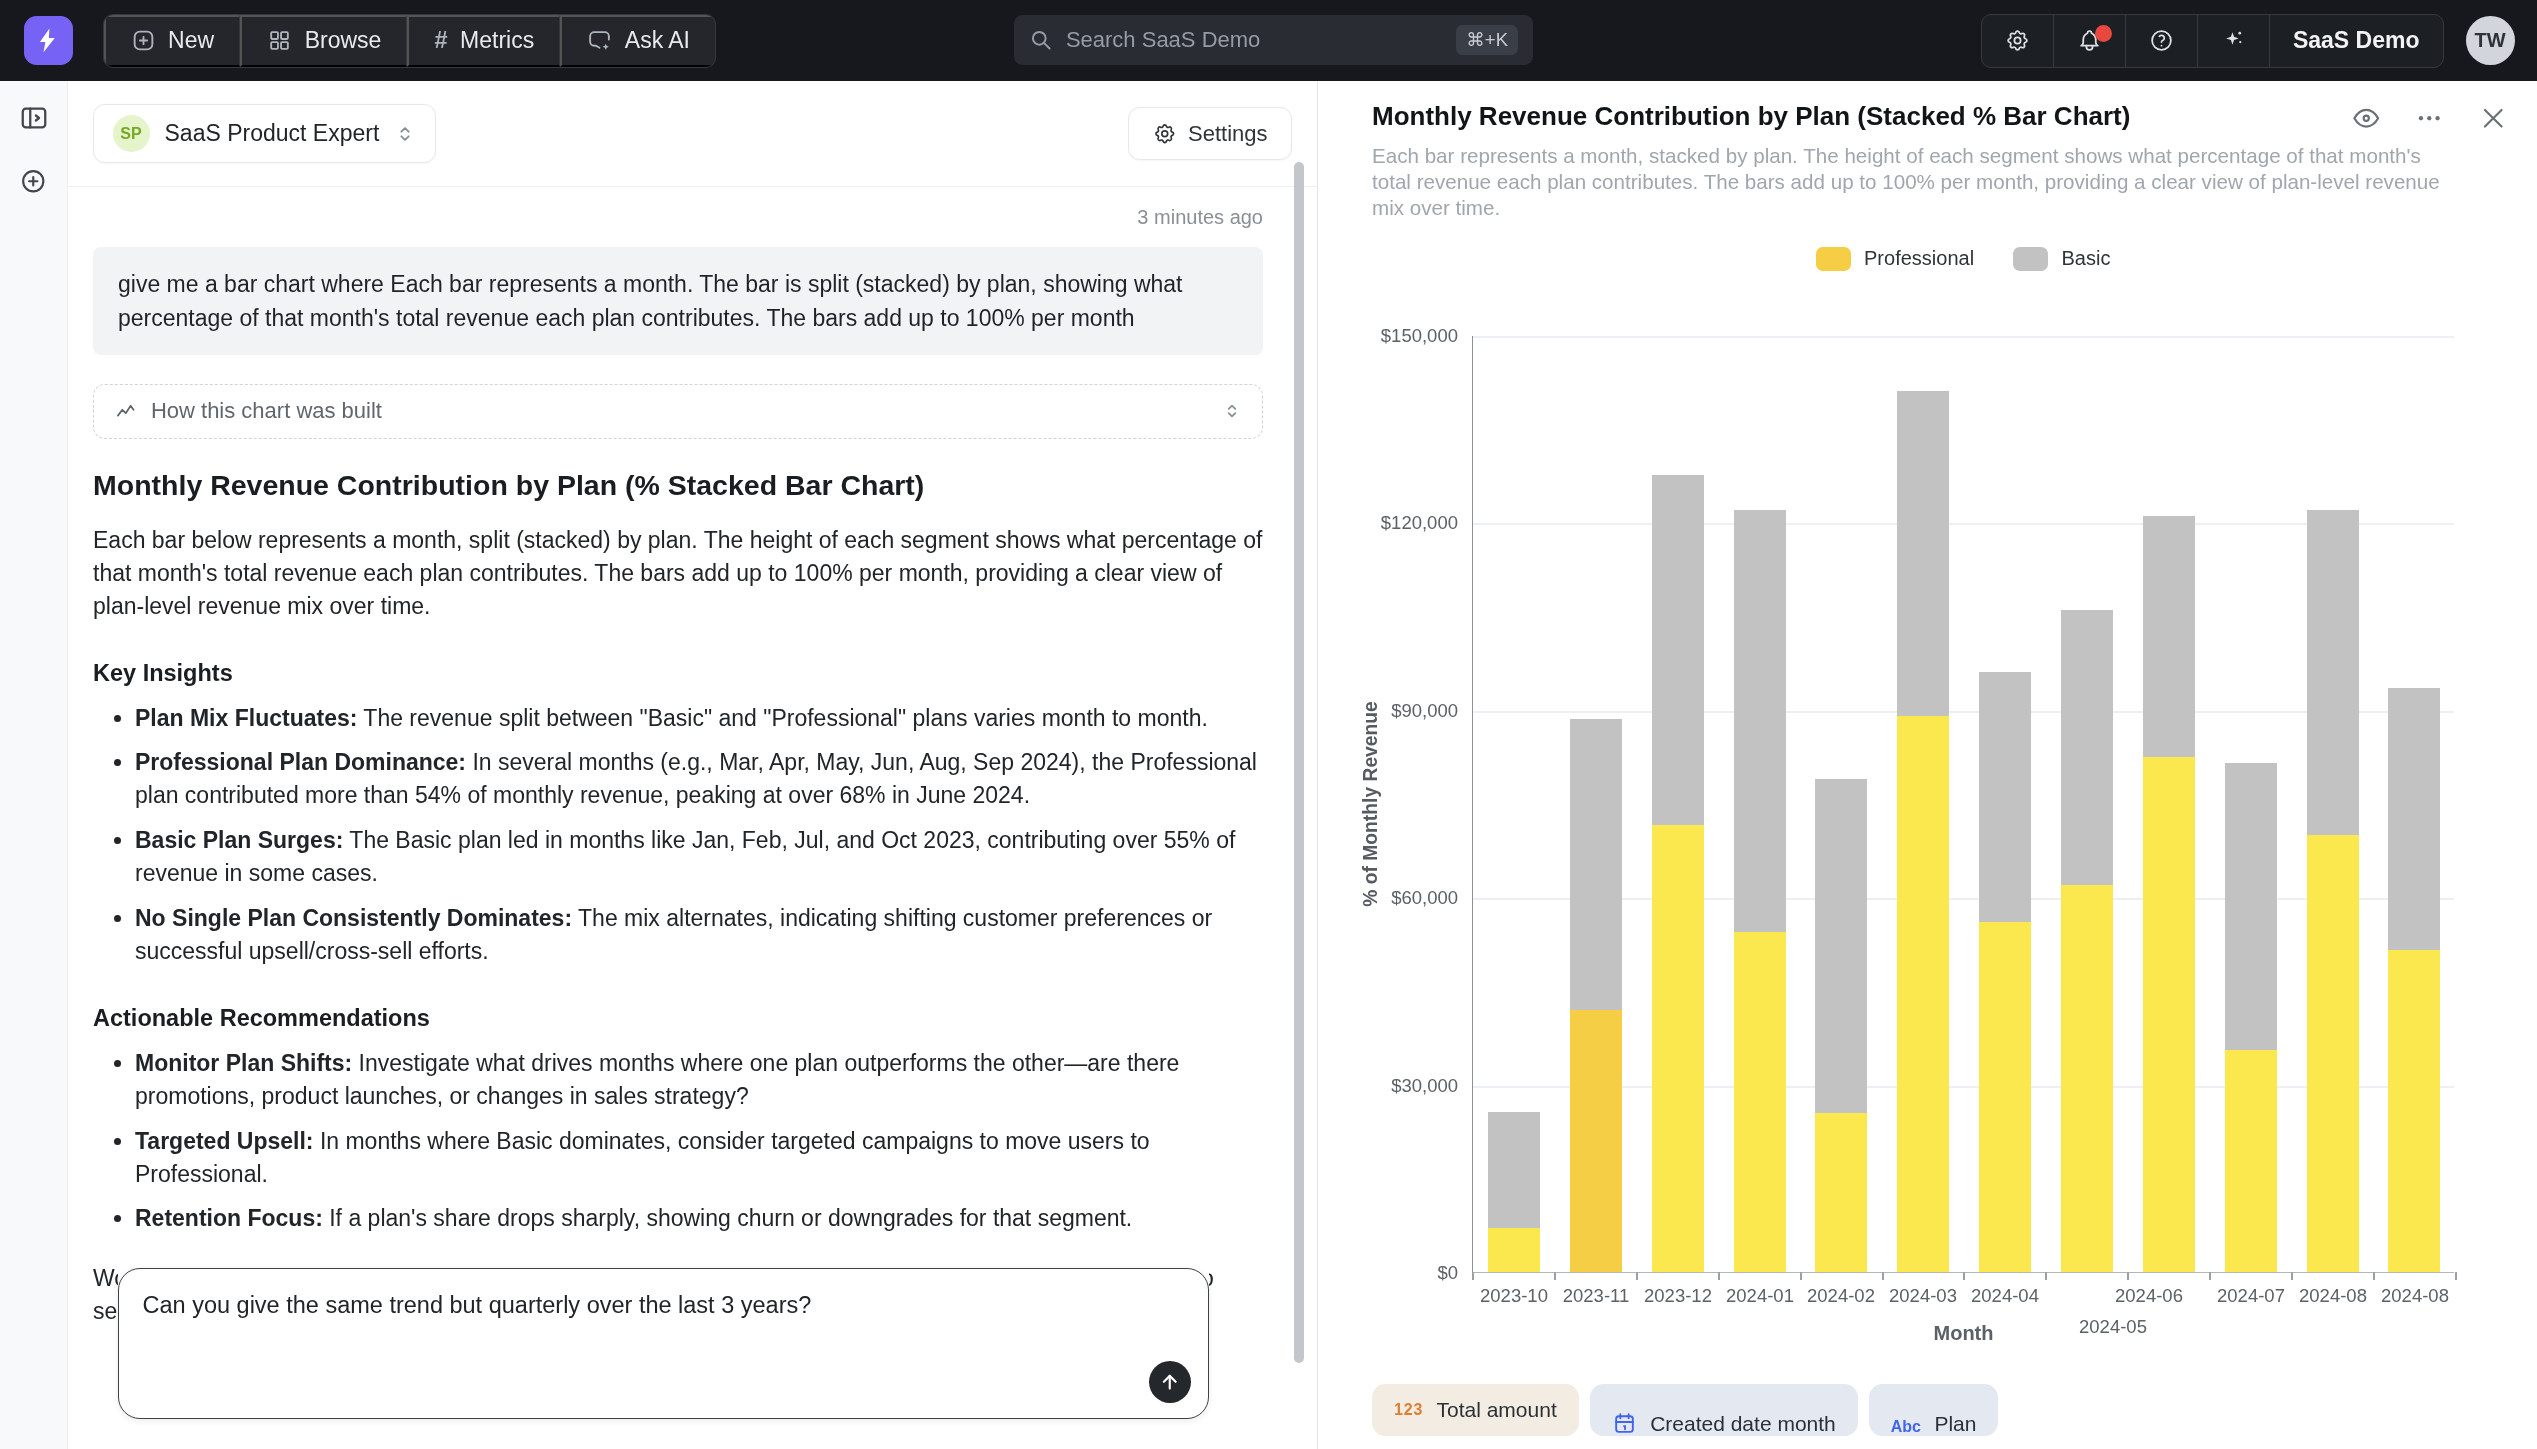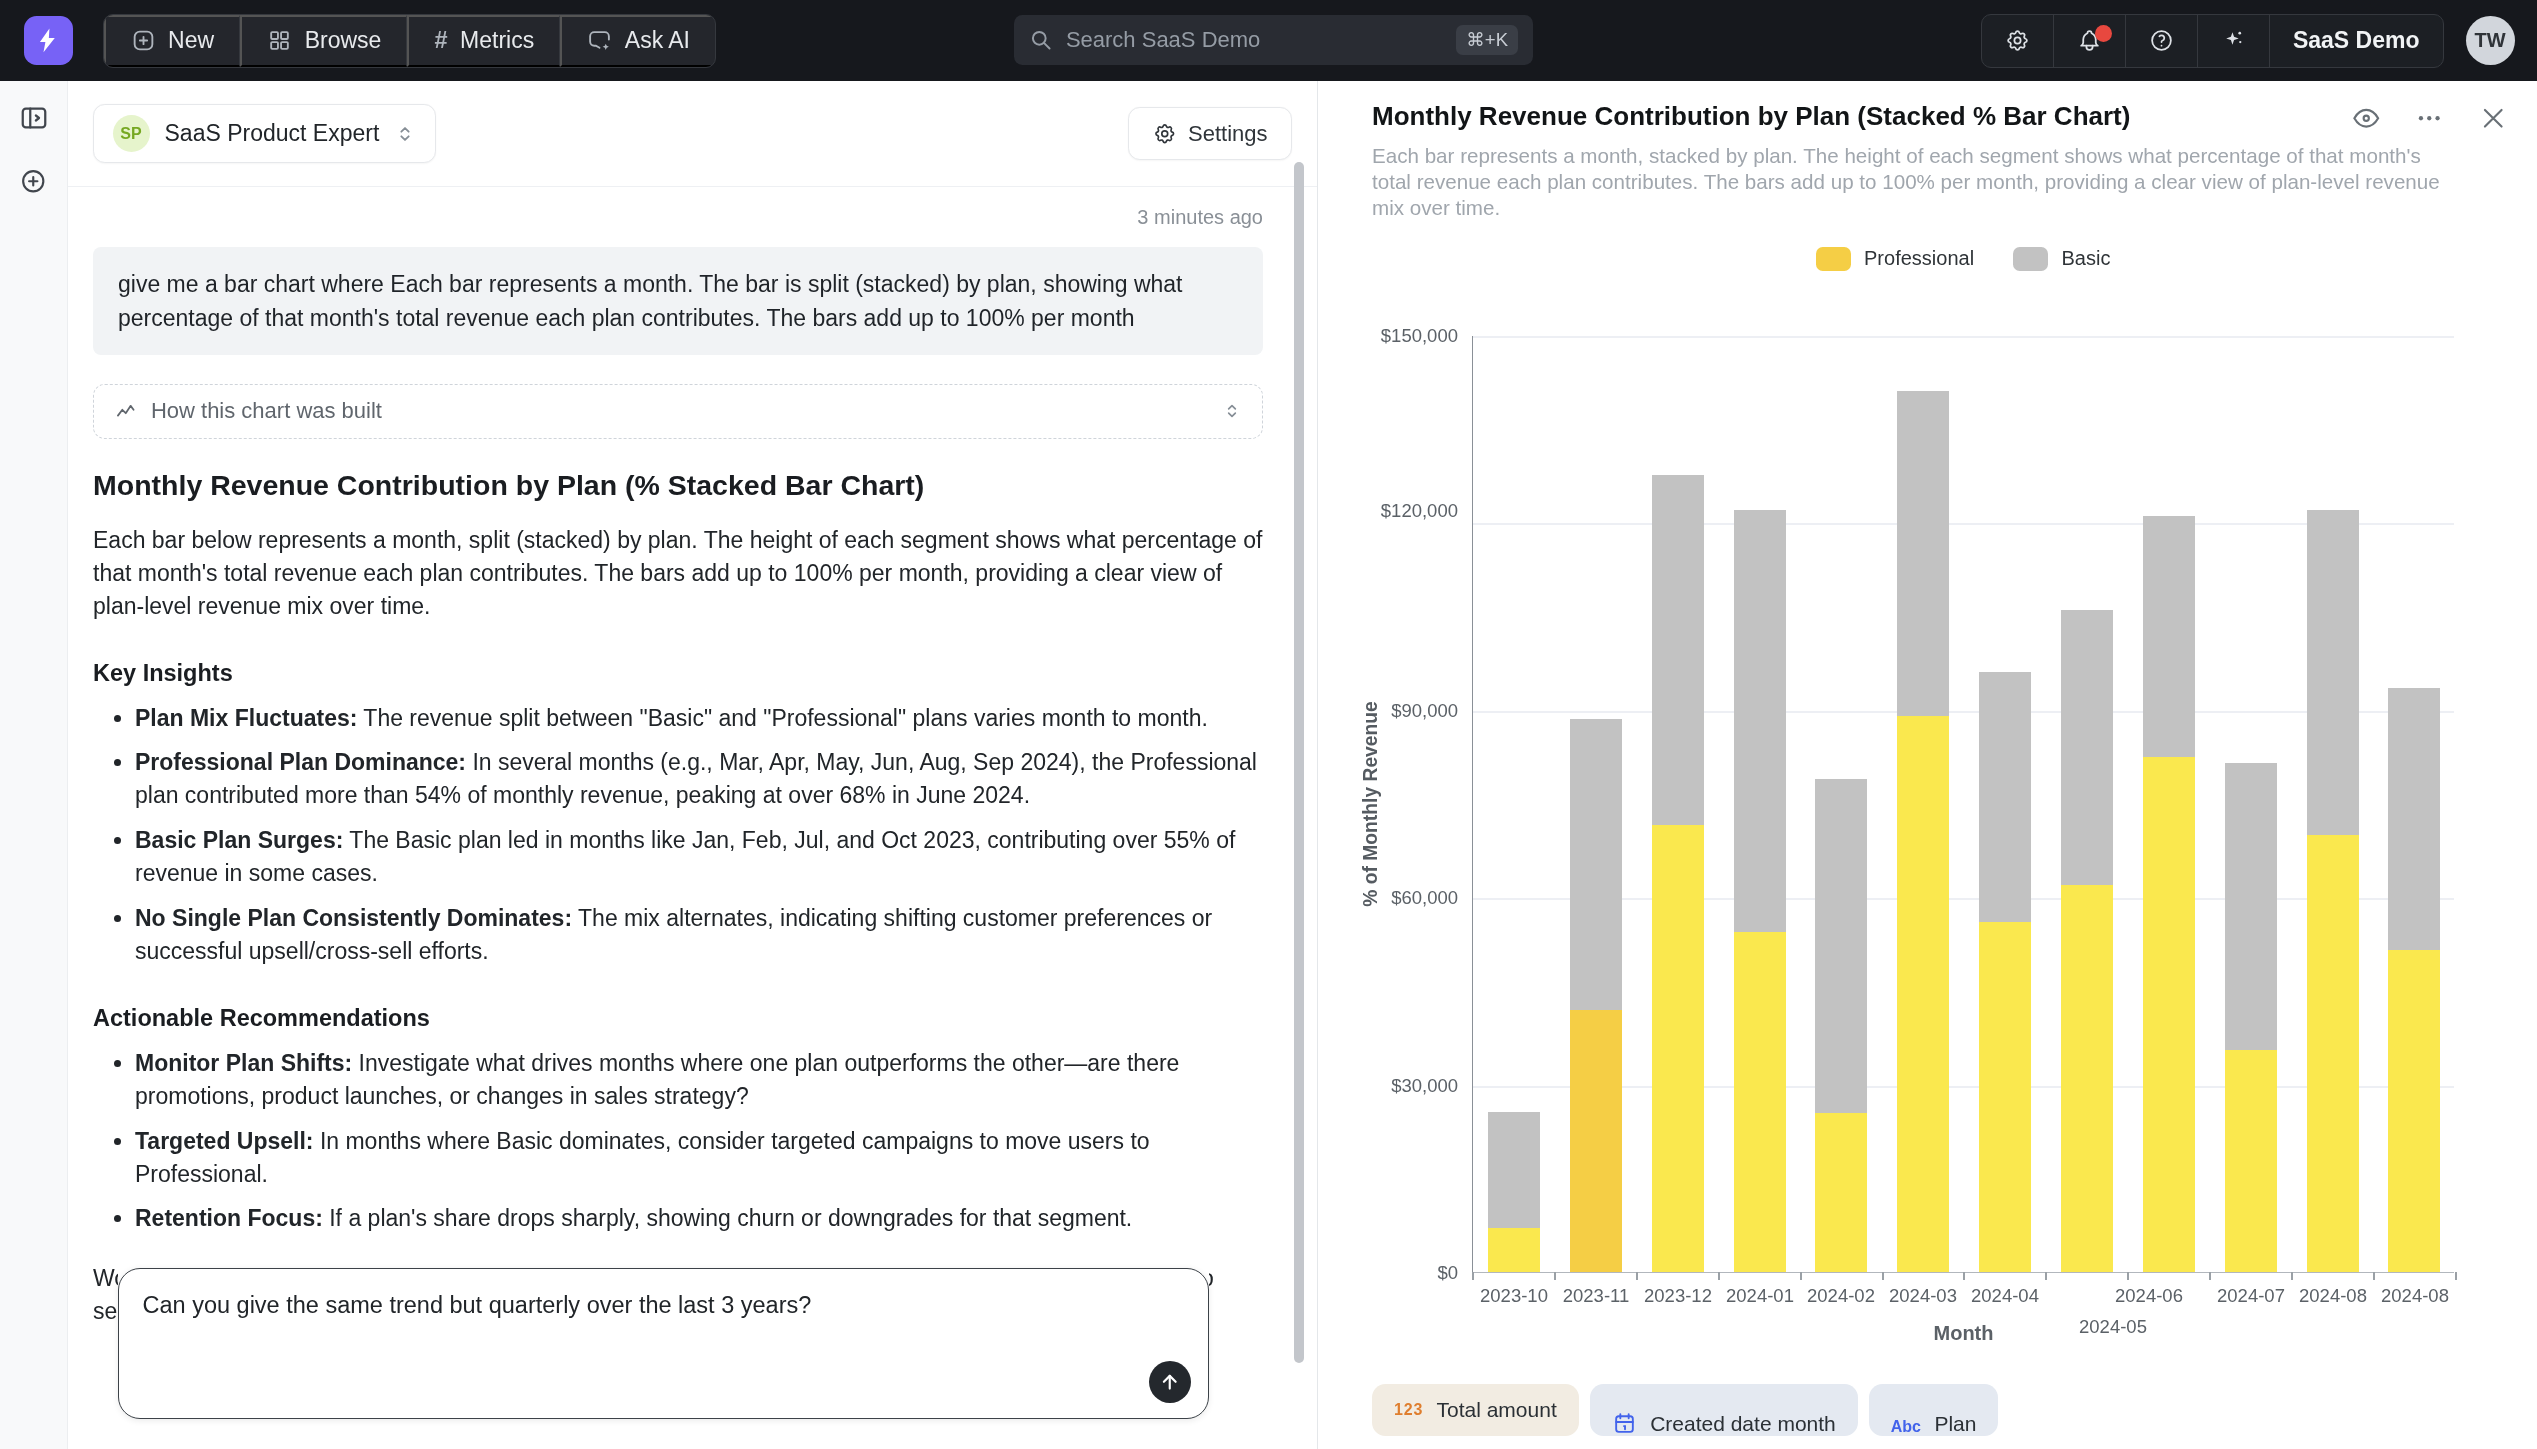--- a/index.html
+++ b/index.html
@@ -354,21 +354,21 @@
         <div class="ylabel">% of Monthly Revenue</div>
         <div class="xlabel-title">Month</div>
       <div class="ytick" style="top: 937px;">$0</div>
           <div class="gridline" style="top: 750px;"></div>
           <div class="ytick" style="top: 750px;">$30,000</div>
           <div class="gridline" style="top: 562px;"></div>
           <div class="ytick" style="top: 562px;">$60,000</div>
           <div class="gridline" style="top: 375px;"></div>
           <div class="ytick" style="top: 375px;">$90,000</div>
           <div class="gridline" style="top: 187px;"></div>
-          <div class="ytick" style="top: 175px;">$120,000</div>
+          <div class="ytick" style="top: 187px;">$120,000</div>
           <div class="gridline" style="top: 0px;"></div>
           <div class="ytick" style="top: 0px;">$150,000</div>
           <div class="xtick-mark" style="left: -0.8px;"></div>
           <div class="xtick-mark" style="left: 81px;"></div>
           <div class="xtick-mark" style="left: 163px;"></div>
           <div class="xtick-mark" style="left: 245px;"></div>
           <div class="xtick-mark" style="left: 327px;"></div>
           <div class="xtick-mark" style="left: 409px;"></div>
           <div class="xtick-mark" style="left: 490px;"></div>
           <div class="xtick-mark" style="left: 572px;"></div>

